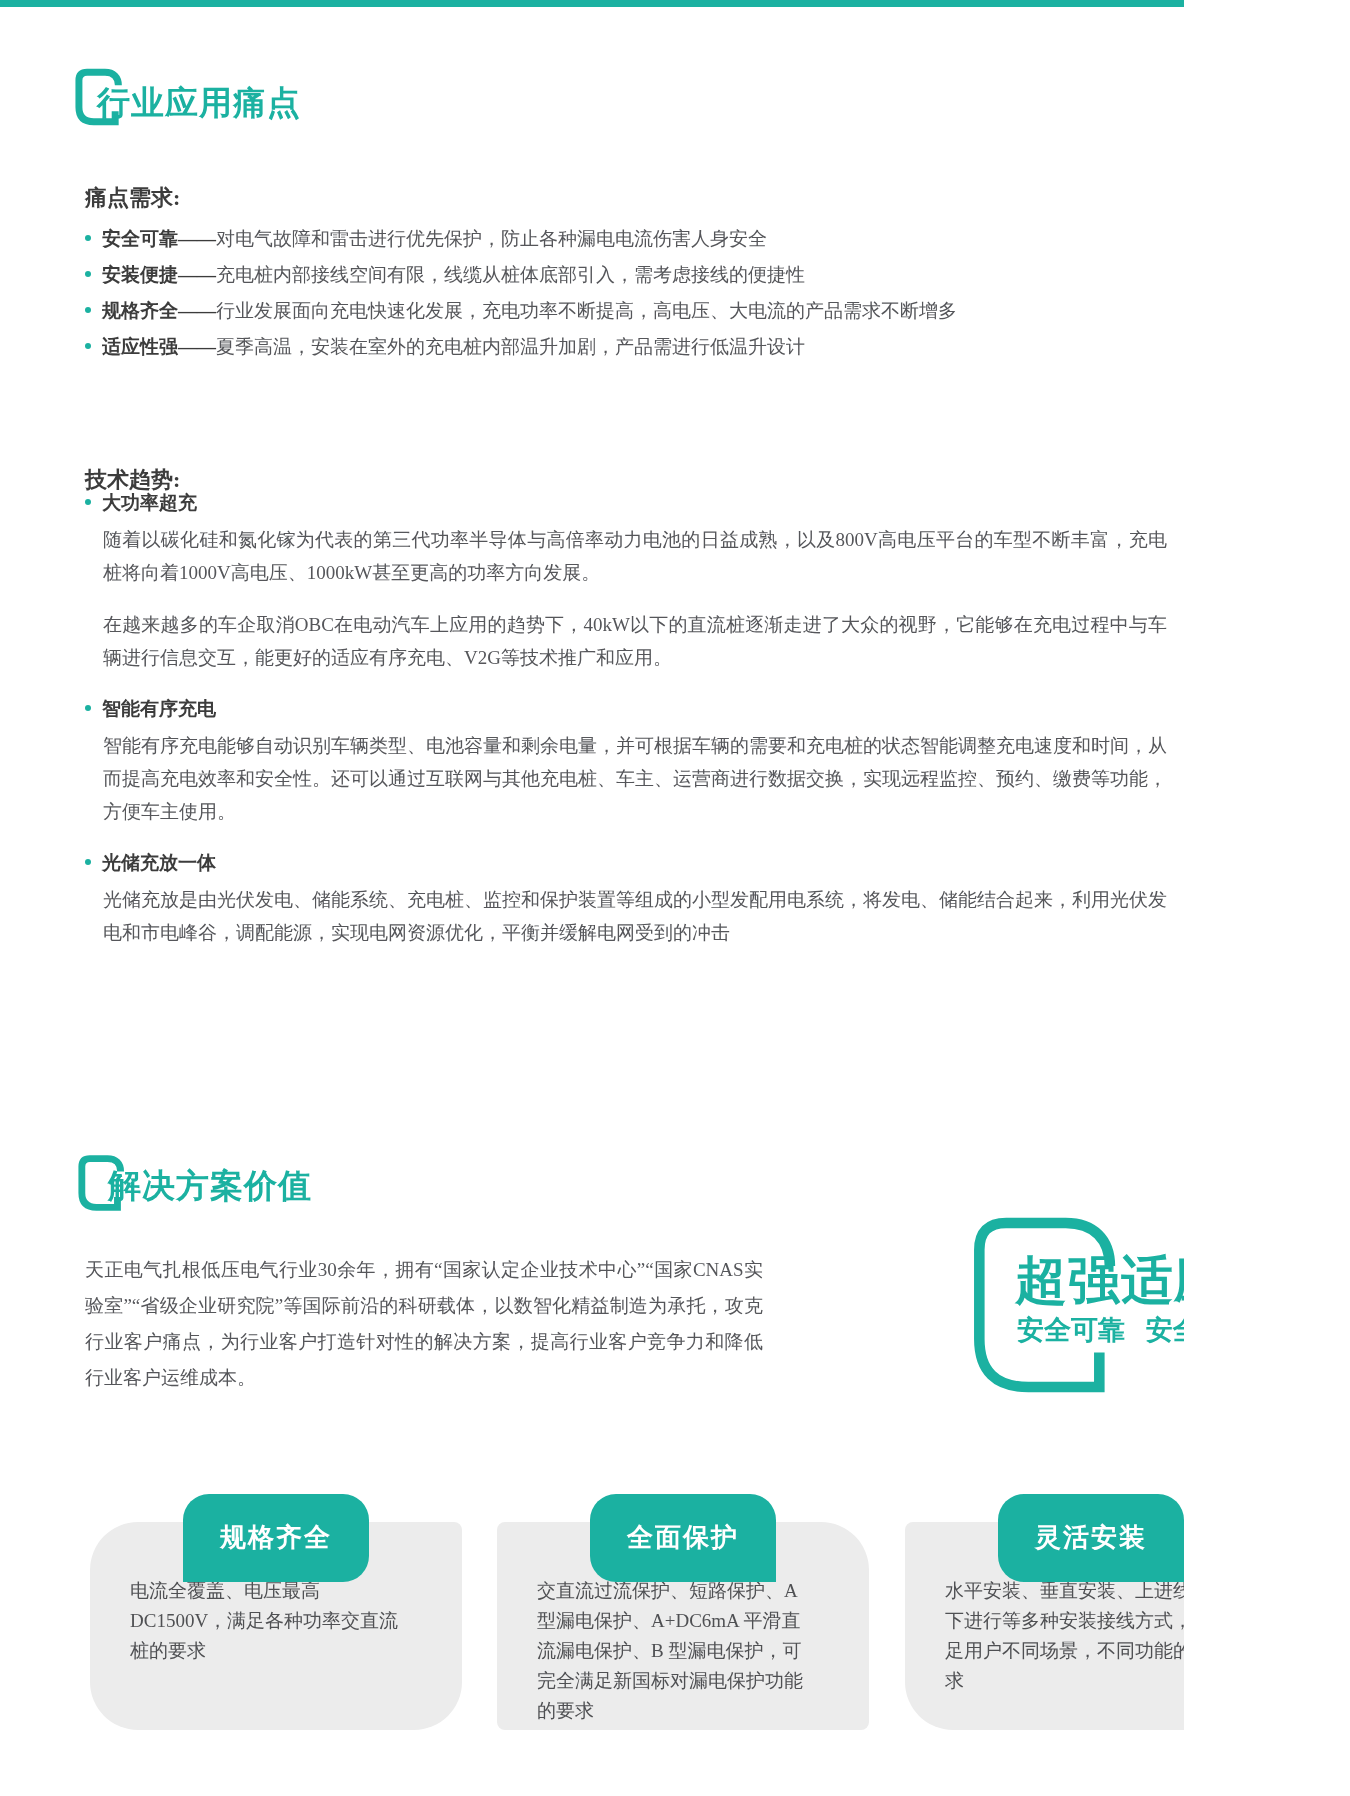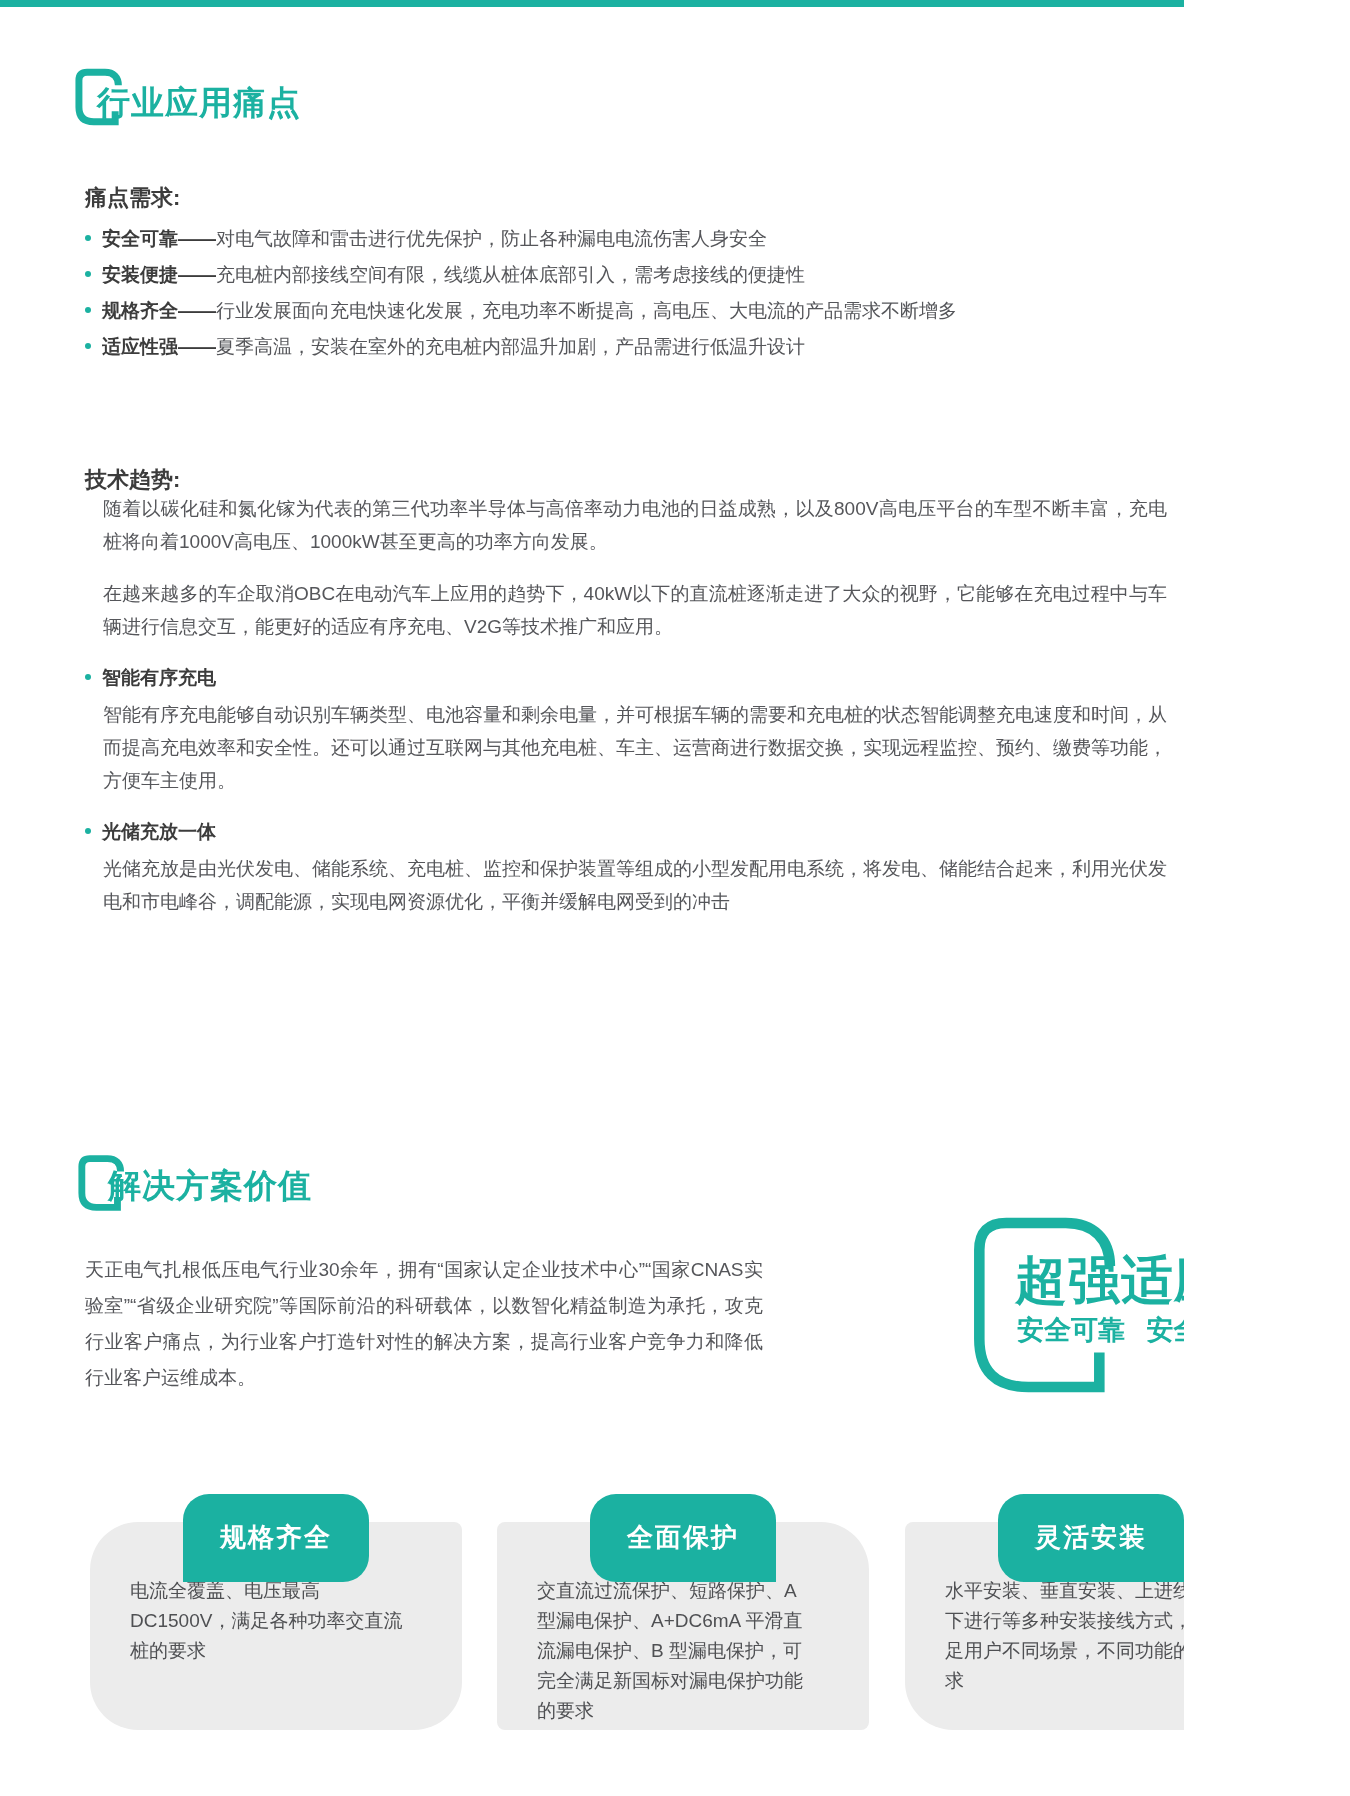--- a/index.html
+++ b/index.html
@@ -1,18 +1,18 @@
 <!DOCTYPE html>
 <html><head>
 <meta charset="utf-8">
 <style>
   html,body{margin:0;padding:0;background:#ffffff;}
   .page{
     position:relative;width:1184px;height:1796px;background:#ffffff;overflow:hidden;
-    font-family:Liberation Sans, sans-serif;
+    font-family:Liberation Serif, serif;
   }
   .topbar{position:absolute;left:0;top:0;width:1350px;height:7px;background:#1bb1a1;}
 
   
   .sec-icon{position:absolute;}
   .sec-title{position:absolute;font-size:33px;font-weight:bold;color:#1bb1a1;letter-spacing:1px;white-space:nowrap;}
   #sec1-icon{left:74px;top:58px;width:58px;height:78px;}
   #sec1-title{left:97px;top:81px;}
   #sec2-icon{left:77px;top:1143px;width:57px;height:80px;}
   #sec2-title{left:108px;top:1164px;}
@@ -83,20 +83,21 @@
     </div>
     <div class="pain-item">
       <span class="dot"></span><span class="lead">适应性强——</span><span>夏季高温，安装在室外的充电桩内部温升加剧，产品需进行低温升设计</span>
     </div>
   </div>
 
   <div class="sub-heading" id="trends-heading">技术趋势:</div>
 
   <div class="trends-list">
     <div class="trend-item">
+      <div class="trend-title"><span class="dot"></span><span>大功率超充</span></div>
       <div class="trend-text">随着以碳化硅和氮化镓为代表的第三代功率半导体与高倍率动力电池的日益成熟，以及800V高电压平台的车型不断丰富，充电桩将向着1000V高电压、1000kW甚至更高的功率方向发展。</div>
     </div>
     <div class="trend-item">
       <div class="trend-text">在越来越多的车企取消OBC在电动汽车上应用的趋势下，40kW以下的直流桩逐渐走进了大众的视野，它能够在充电过程中与车辆进行信息交互，能更好的适应有序充电、V2G等技术推广和应用。</div>
     </div>
     <div class="trend-item">
       <div class="trend-title"><span class="dot"></span><span>智能有序充电</span></div>
       <div class="trend-text">智能有序充电能够自动识别车辆类型、电池容量和剩余电量，并可根据车辆的需要和充电桩的状态智能调整充电速度和时间，从而提高充电效率和安全性。还可以通过互联网与其他充电桩、车主、运营商进行数据交换，实现远程监控、预约、缴费等功能，方便车主使用。</div>
     </div>
     <div class="trend-item">

